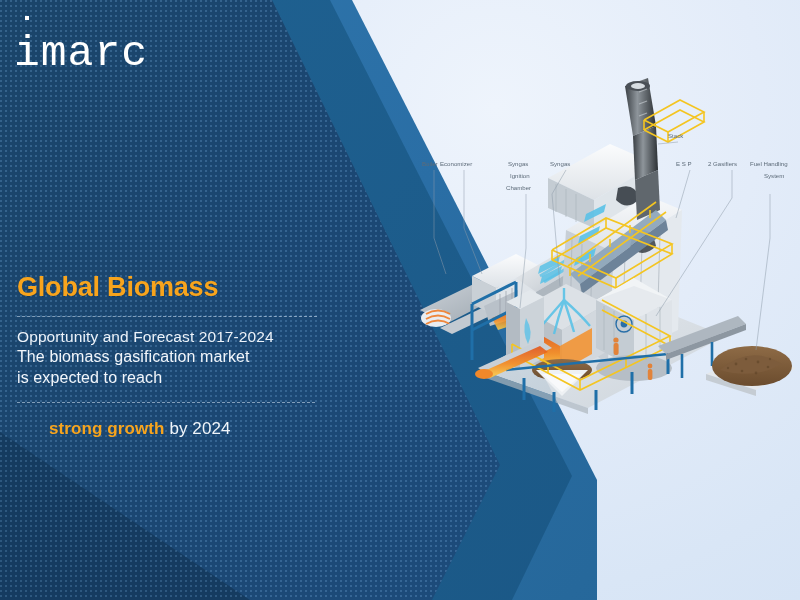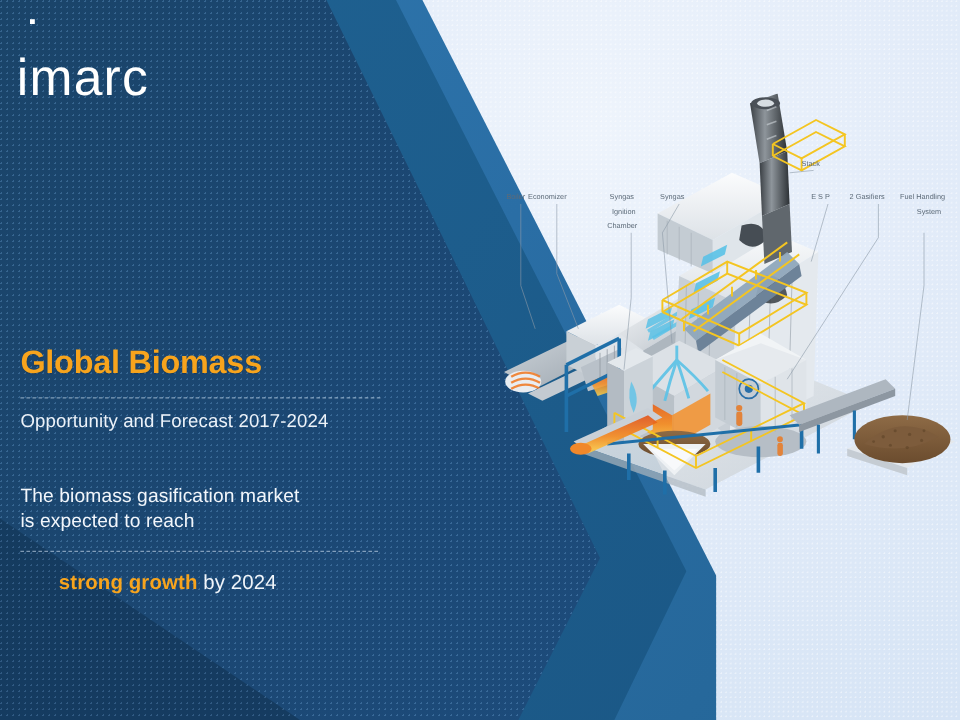--- a/index.html
+++ b/index.html
@@ -87,57 +87,55 @@
   #logo {
     position:absolute; left:14px; top:12px;
     z-index:30;
   }
   #logo .dot {
     position:absolute; left:11px; top:4px;
     width:4px; height:4px; background:#ffffff;
   }
   #logo .word {
     display:block;
-    font-family:Liberation Sans, sans-serif;
+    font-family:Liberation Mono, monospace;
     font-size:43px;
     font-weight:300;
     letter-spacing:1px;
     color:#ffffff;
     line-height:1;
-    margin-top:32px;
+    margin-top:20px;
   }
 
   
   #textblock {
     position:absolute; left:17px; top:272px;
     width:330px; z-index:30;
   }
   .title {
     color:#f7a41d;
     font-size:27px;
     font-weight:bold;
     line-height:1.18;
     letter-spacing:-0.2px;
     text-shadow:0 1px 1px rgba(0,0,0,.18);
-    margin-top:15px;
   }
   .rule {
     height:0; margin:12px 0 11px 0;
     border-top:1px dashed rgba(205,222,240,.58);
     width:300px;
   }
   .rule.short { width:298px; }
   .subtitle {
     color:#ecf2f9;
     font-size:15.5px;
     font-weight:400;
     letter-spacing:.1px;
   }
   .statement {
-    margin-top:42px;
     color:#f2f6fb;
     font-size:16px;
     line-height:1.33;
     letter-spacing:.1px;
   }
   .tagline {
     font-size:17px;
     letter-spacing:.1px;
     color:#f0f5fa;
     margin-left:32px;

